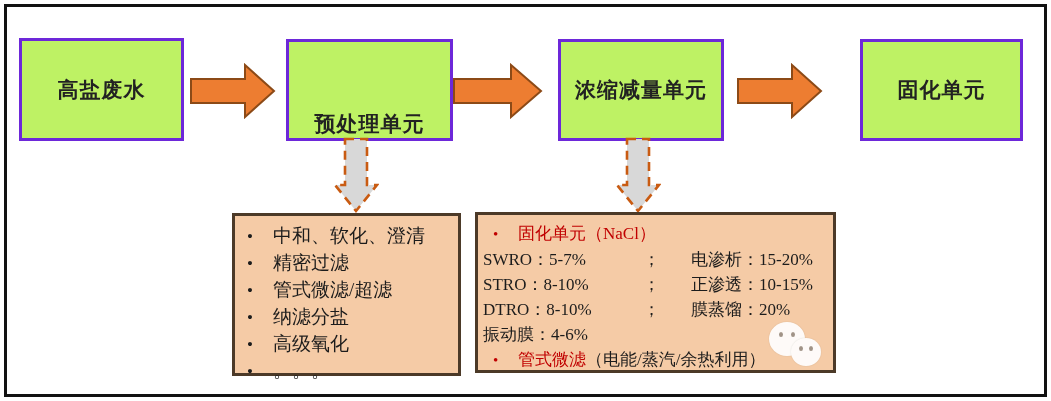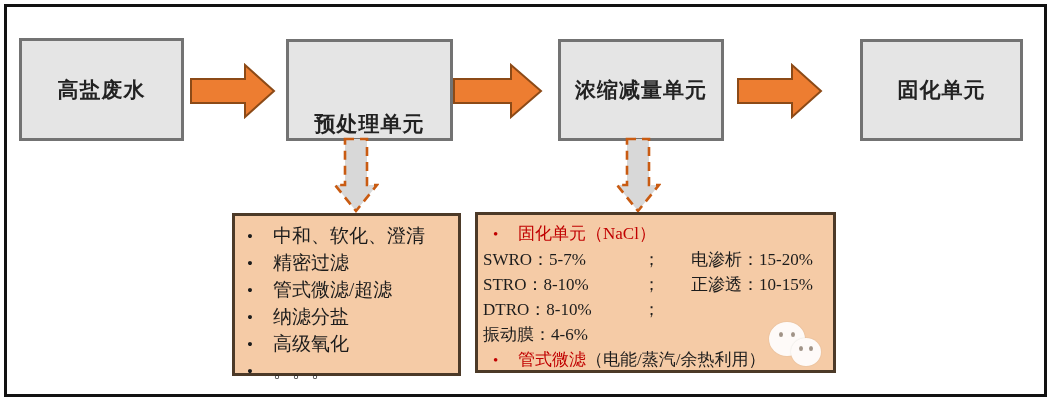--- a/index.html
+++ b/index.html
@@ -5,21 +5,21 @@
   html,body{margin:0;padding:0;background:#fff;}
   .canvas{
     position:relative;width:1051px;height:401px;background:#ffffff;
     font-family:"Liberation Serif","DejaVu Serif",serif;overflow:hidden;
   }
   .frame{
     position:absolute;left:4px;top:4px;right:4px;bottom:4px;
     border:3px solid #111111;pointer-events:none;
   }
   .flow-box{
-    position:absolute;background:#e5e5e5;border:3px solid #737373;
+    position:absolute;background:#bef264;border:3px solid #6d28d9;
     display:flex;align-items:center;justify-content:center;
     font-size:21px;font-weight:bold;color:#222;letter-spacing:1px;
   }
   .arrow-right{position:absolute;}
   .arrow-down{position:absolute;}
   .panel{
     position:absolute;background:#f5cba6;border:3px solid #4c3a28;
     box-sizing:border-box;color:#1c1c1c;
   }
   .panel-left{padding:7px 8px 0 12px;}
@@ -121,20 +121,21 @@
       <span class="c-right">电渗析：15-20%</span>
     </div>
     <div class="c-row">
       <span class="c-left">STRO：8-10%</span>
       <span class="c-sep">；</span>
       <span class="c-right">正渗透：10-15%</span>
     </div>
     <div class="c-row">
       <span class="c-left">DTRO：8-10%</span>
       <span class="c-sep">；</span>
+      <span class="c-right">膜蒸馏：20%</span>
     </div>
     <div class="c-row">
       <span>振动膜：4-6%</span>
     </div>
     <div class="c-thermal">
       <span class="dot">•</span>
       <span class="red">管式微滤</span>
       <span class="black">（电能/蒸汽/余热利用）</span>
     </div>
     <div class="watermark">

